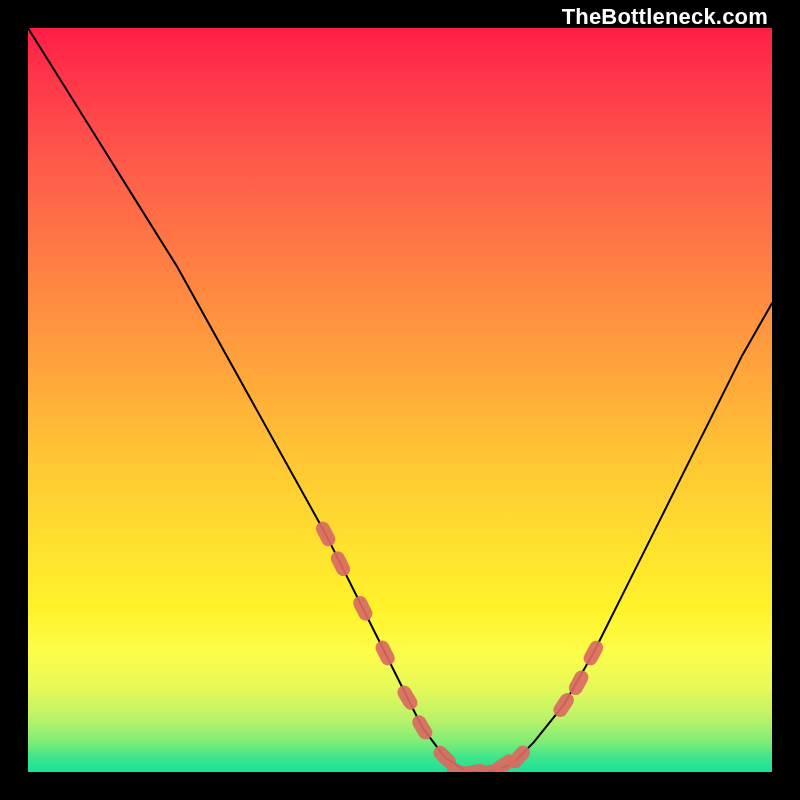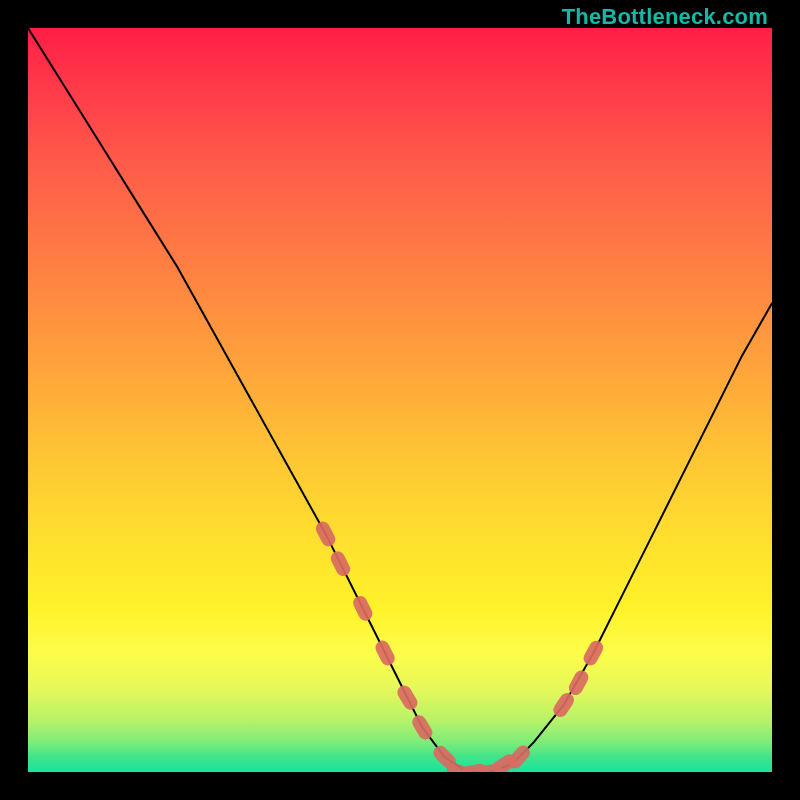--- a/index.html
+++ b/index.html
@@ -39,21 +39,21 @@
       #b8f268 93%,
       #7eec78 96%,
       #3fe58a 98%,
       #18e39b 100%
     );
   }
   .watermark {
     position: absolute;
     top: 4px;
     right: 32px;
-    color: #14b8a6;
+    color: #ffffff;
     font-size: 22px;
     font-weight: 600;
     letter-spacing: 0.2px;
     user-select: none;
   }
   svg {
     position: absolute;
     top: 0;
     left: 0;
   }

